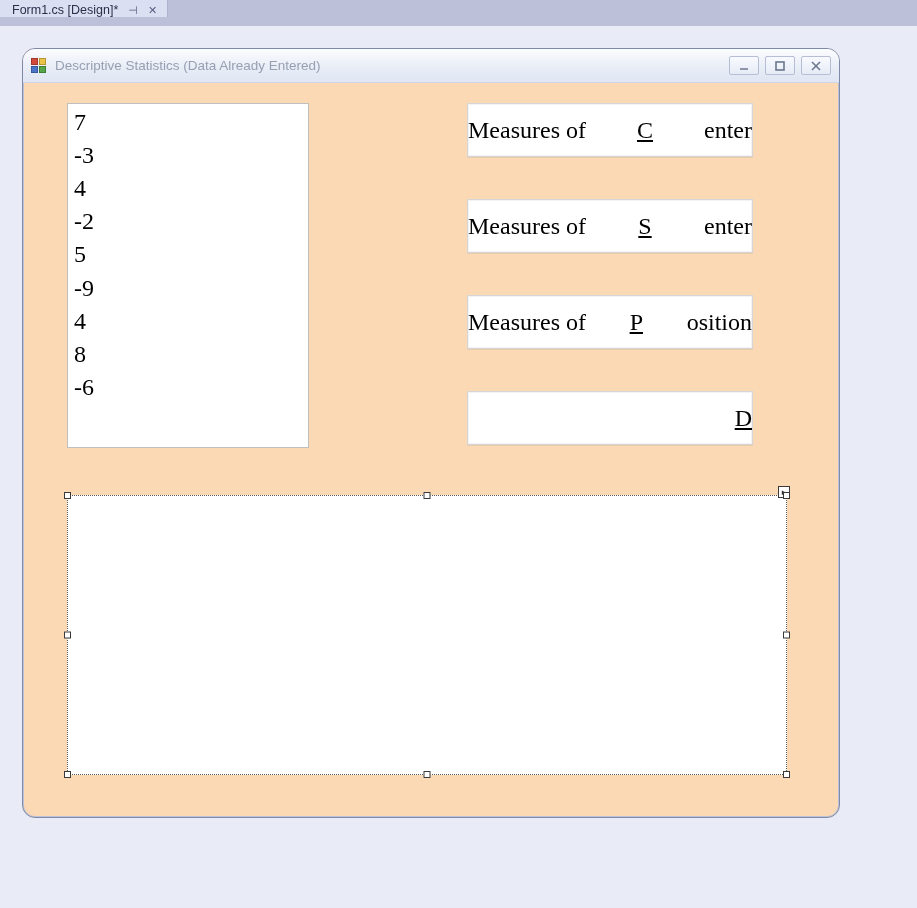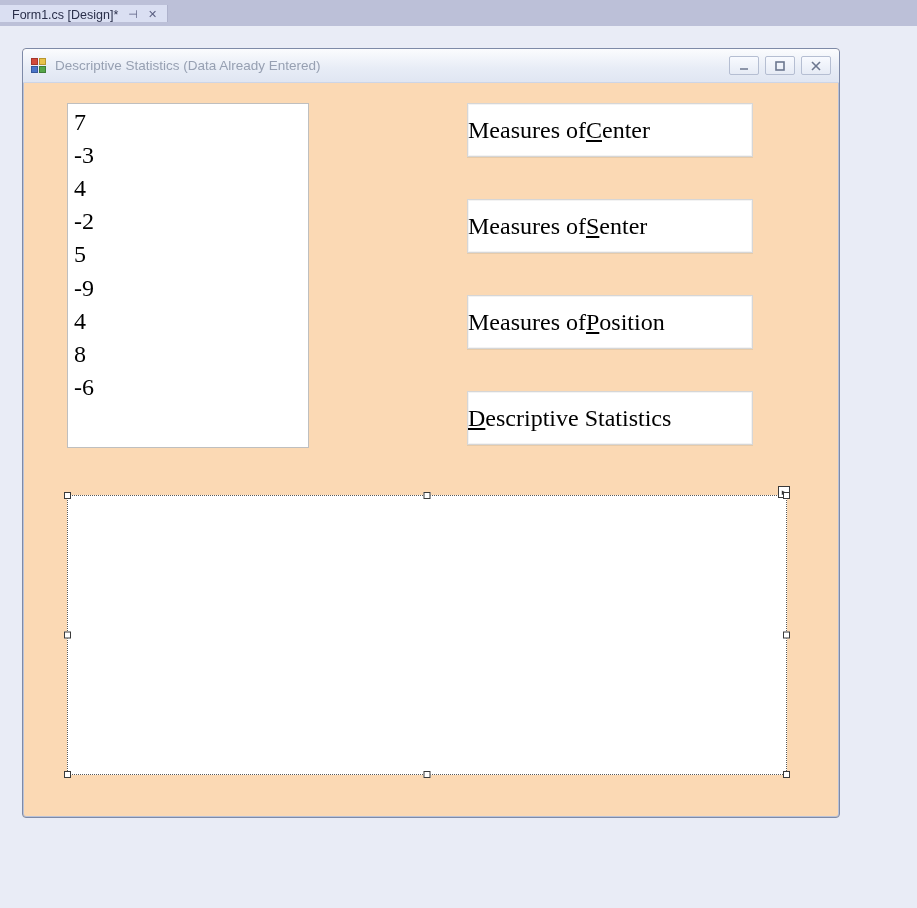--- a/index.html
+++ b/index.html
@@ -4,21 +4,21 @@
   <style>
     * { box-sizing: border-box; margin: 0; padding: 0; }
     html, body { width: 917px; height: 908px; font-family: "Segoe UI", Tahoma, sans-serif; overflow: hidden; }
     body { background: #6a6ba4; }
 
     
     .vs-tabstrip {
       height: 26px;
       background: #bcc0d8;
       display: flex;
-      align-items: center;
+      align-items: flex-start;
     }
     .vs-tab {
       background: #dadff2;
       padding: 3px 10px 0 12px;
       font-size: 12.5px;
       color: #2a2f4a;
       display: flex;
       align-items: center;
       gap: 10px;
       border-right: 1px solid #aeb2cc;
@@ -38,21 +38,21 @@
       position: relative;
     }
 
     
     .winform {
       width: 818px;
       height: 770px;
       background: #fbd9b4;
       border: 1px solid #7e8aa7;
       box-shadow: 0 0 0 1px #b9c2d8 inset;
-      border-radius: 4px;
+      border-radius: 13px;
       position: relative;
       overflow: hidden;
     }
     .winform-titlebar {
       height: 34px;
       background: linear-gradient(#fbfcfe, #e7ecf6 60%, #e0e6f2);
       border-bottom: 1px solid #cdd5e6;
       display: flex;
       align-items: center;
       padding: 0 8px;
@@ -106,21 +106,21 @@
 
     .stat-button {
       position: absolute;
       left: 438px;
       width: 286px; height: 54px;
       background: #fff;
       border: 1px solid #d6d6d6;
       box-shadow: 0 1px 0 #e7cba9, inset 0 0 0 1px #f3f3f3;
       font-family: "Times New Roman", serif;
       font-size: 24px;
-      display:flex; align-items:center; justify-content:flex-start;
+      display:flex; align-items:center; justify-content:space-between;
       white-space: nowrap;
     }
     .stat-button .mn { text-decoration: underline; }
     #btn-center   { top: 14px; }
     #btn-spread   { top: 110px; }
     #btn-position { top: 206px; }
     #btn-desc     { top: 302px; }
 
     
     .selected-panel {
@@ -220,21 +220,20 @@
           <span>enter</span>
       </div>
       <div class="stat-button" id="btn-position">
         <span>Measures of </span>
           <span class="mn">P</span>
           <span>osition</span>
       </div>
       <div class="stat-button" id="btn-desc">
         <span></span>
           <span class="mn">D</span>
-          <span>escriptive Statistics</span>
       </div>
 
       <div class="selected-panel">
         <div class="smarttag"></div>
         <div class="handle tl"></div>
         <div class="handle tm"></div>
         <div class="handle tr"></div>
         <div class="handle ml"></div>
         <div class="handle mr"></div>
         <div class="handle bl"></div>

